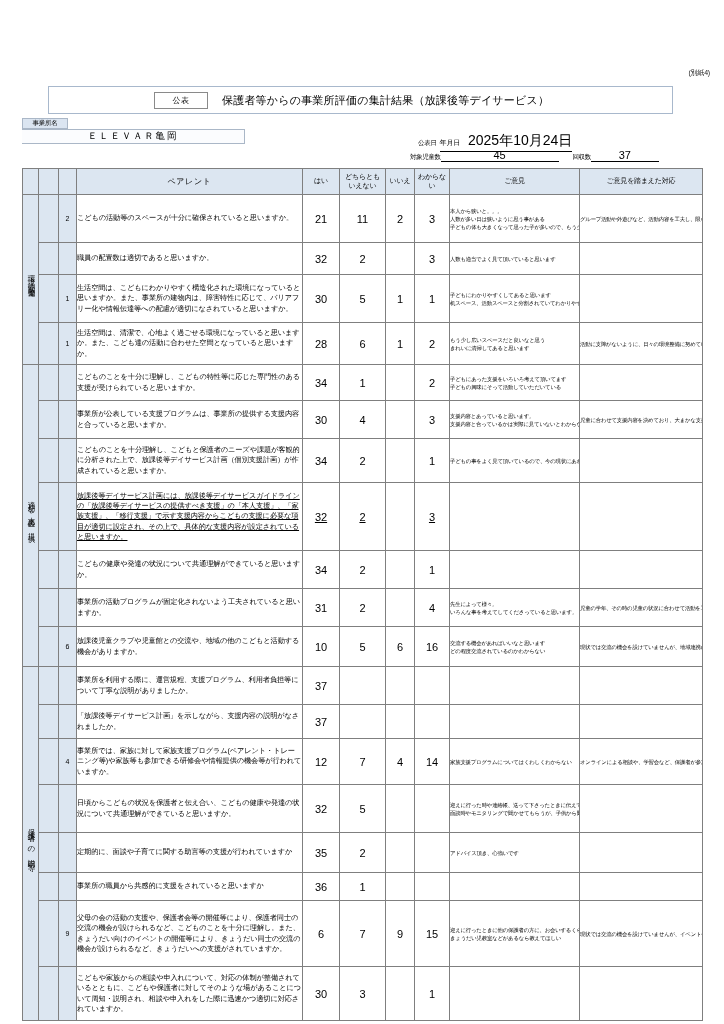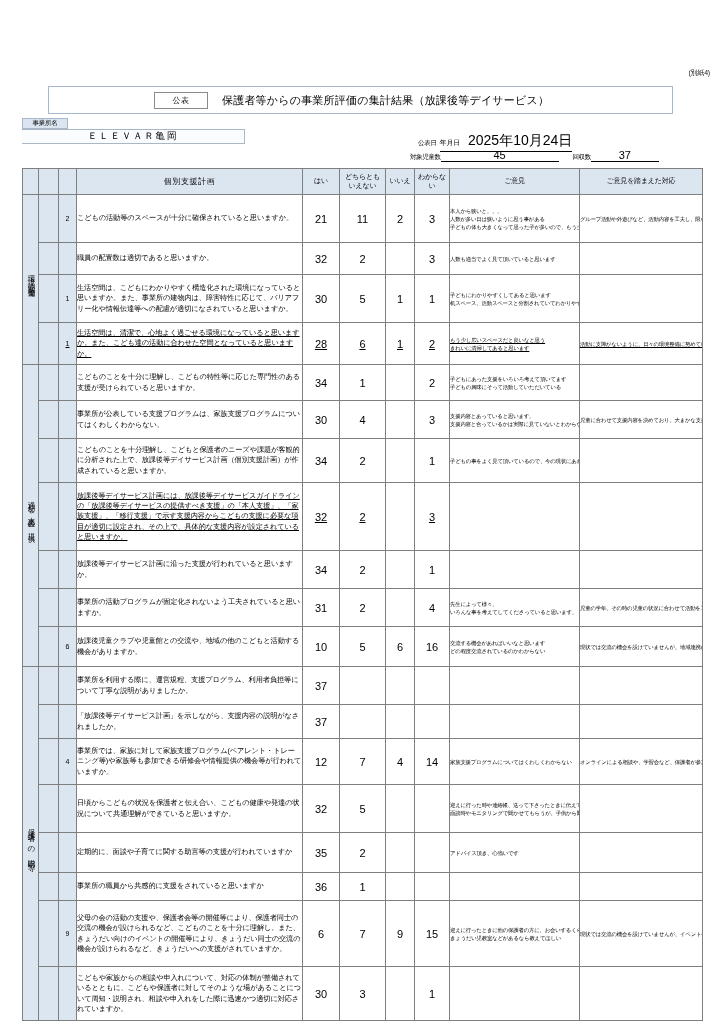--- a/index.html
+++ b/index.html
@@ -302,21 +302,21 @@
         <col class="c-no2">
         <col class="c-unk">
       <col class="c-com">
         <col class="c-res">
     </colgroup>
     <thead>
       <tr>
         <th></th>
         <th></th>
         <th></th>
-        <th class="h-item">個別支援計画</th>
+        <th class="h-item">ペアレント</th>
         <th>はい</th>
         <th>
           <span>どちらとも</span><br>
           <span>いえない</span>
         </th>
         <th>いいえ</th>
         <th>わからない</th>
         <th>ご意見</th>
         <th>ご意見を踏まえた対応</th>
       </tr>
@@ -360,21 +360,21 @@
           <td class="num">30</td>
           <td class="num">5</td>
           <td class="num">1</td>
           <td class="num">1</td>
           <td class="comment">
             <span class="ln">子どもにわかりやすくしてあると思います</span>
             <span class="ln">机スペース、活動スペースと分割されていてわかりやすい</span>
           </td>
           <td class="response"></td>
         </tr>
-        <tr style="height: 42px; text-decoration: underline;">
+        <tr style="height: 42px;">
           <td class="spacer"></td>
           <td class="rowno">1</td>
           <td class="q">生活空間は、清潔で、心地よく過ごせる環境になっていると思いますか。また、こども達の活動に合わせた空間となっていると思いますか。</td>
           <td class="num">28</td>
           <td class="num">6</td>
           <td class="num">1</td>
           <td class="num">2</td>
           <td class="comment">
             <span class="ln">もう少し広いスペースだと良いなと思う</span>
             <span class="ln">きれいに清掃してあると思います</span>
@@ -394,21 +394,21 @@
           <td class="num">2</td>
           <td class="comment">
             <span class="ln">子どもにあった支援をいろいろ考えて頂いてます</span>
             <span class="ln">子どもの興味にそって活動していただいている</span>
           </td>
           <td class="response"></td>
         </tr>
         <tr style="height: 38px;">
           <td class="spacer"></td>
           <td class="rowno"></td>
-          <td class="q">事業所が公表している支援プログラムは、家族支援プログラムについてはくわしくわからない。</td>
+          <td class="q">事業所が公表している支援プログラムは、事業所の提供する支援内容と合っていると思いますか。</td>
           <td class="num">30</td>
           <td class="num">4</td>
           <td class="num"></td>
           <td class="num">3</td>
           <td class="comment">
             <span class="ln">支援内容とあっていると思います。</span>
             <span class="ln">支援内容と合っているかは実際に見ていないとわからない</span>
           </td>
           <td class="response">
             <span class="ln">児童に合わせて支援内容を決めており、大まかな支援と異なる場合もありますが、方向性は合わせて行っています。</span>
@@ -434,21 +434,21 @@
           <td class="num">32</td>
           <td class="num">2</td>
           <td class="num"></td>
           <td class="num">3</td>
           <td class="comment"></td>
           <td class="response"></td>
         </tr>
         <tr style="height: 38px;">
           <td class="spacer"></td>
           <td class="rowno"></td>
-          <td class="q">放課後等デイサービス計画に沿った支援が行われていると思いますか。</td>
+          <td class="q">こどもの健康や発達の状況について共通理解ができていると思いますか。</td>
           <td class="num">34</td>
           <td class="num">2</td>
           <td class="num"></td>
           <td class="num">1</td>
           <td class="comment"></td>
           <td class="response"></td>
         </tr>
         <tr style="height: 38px;">
           <td class="spacer"></td>
           <td class="rowno"></td>

